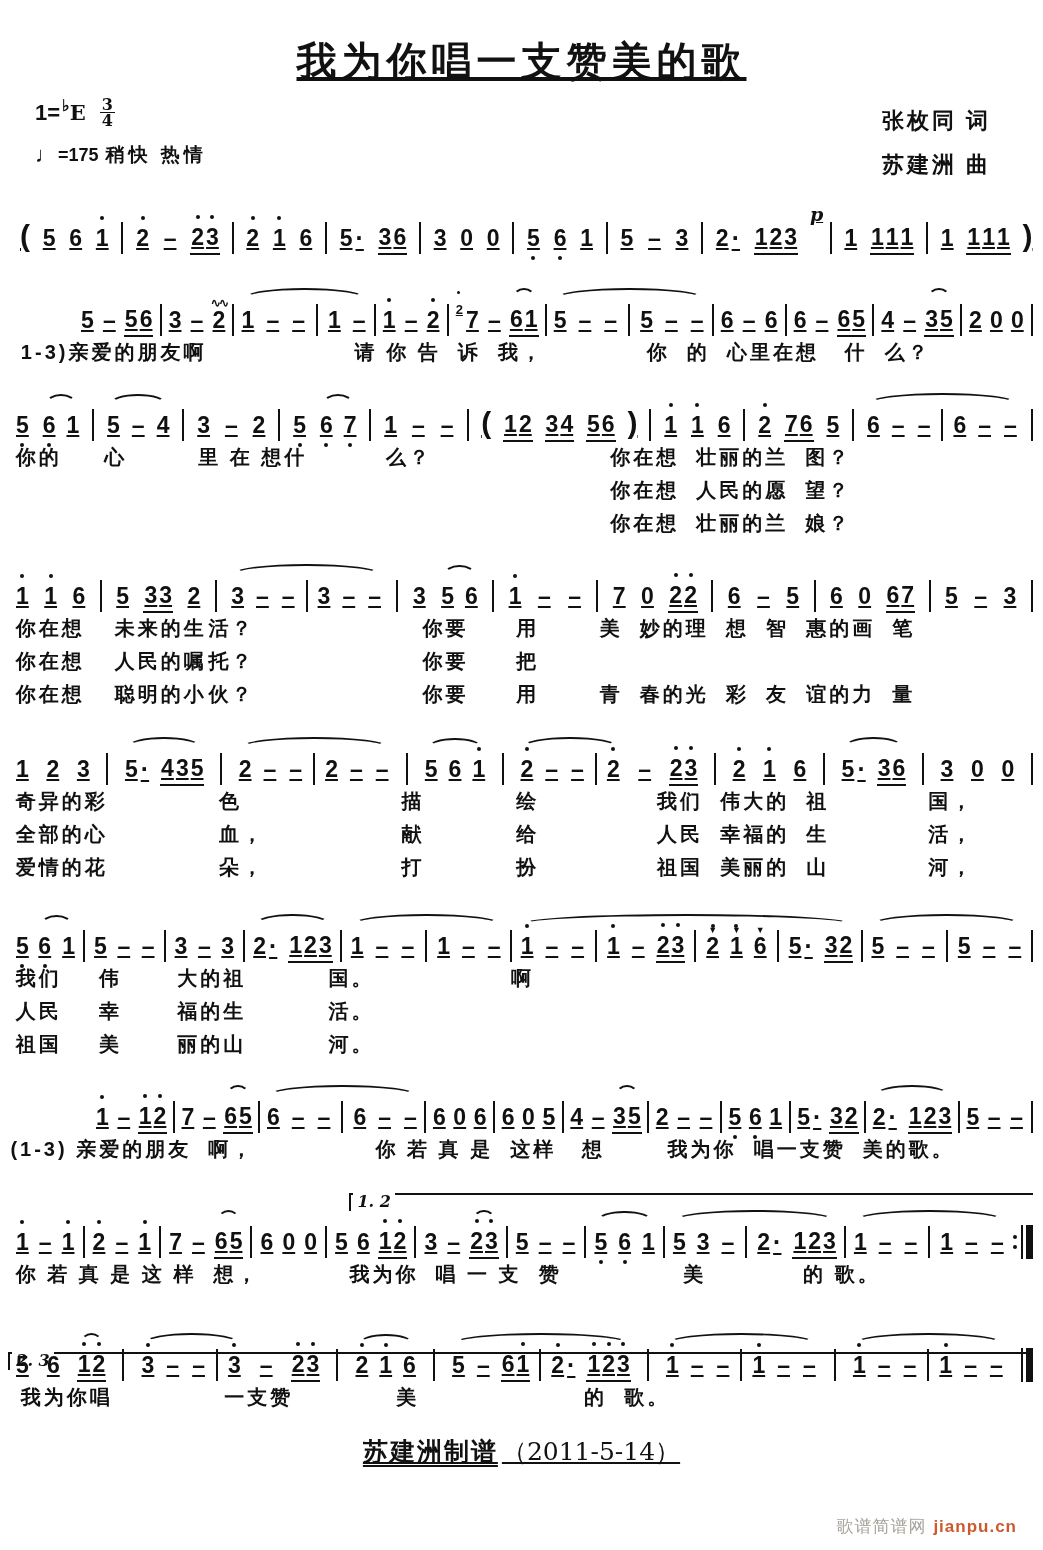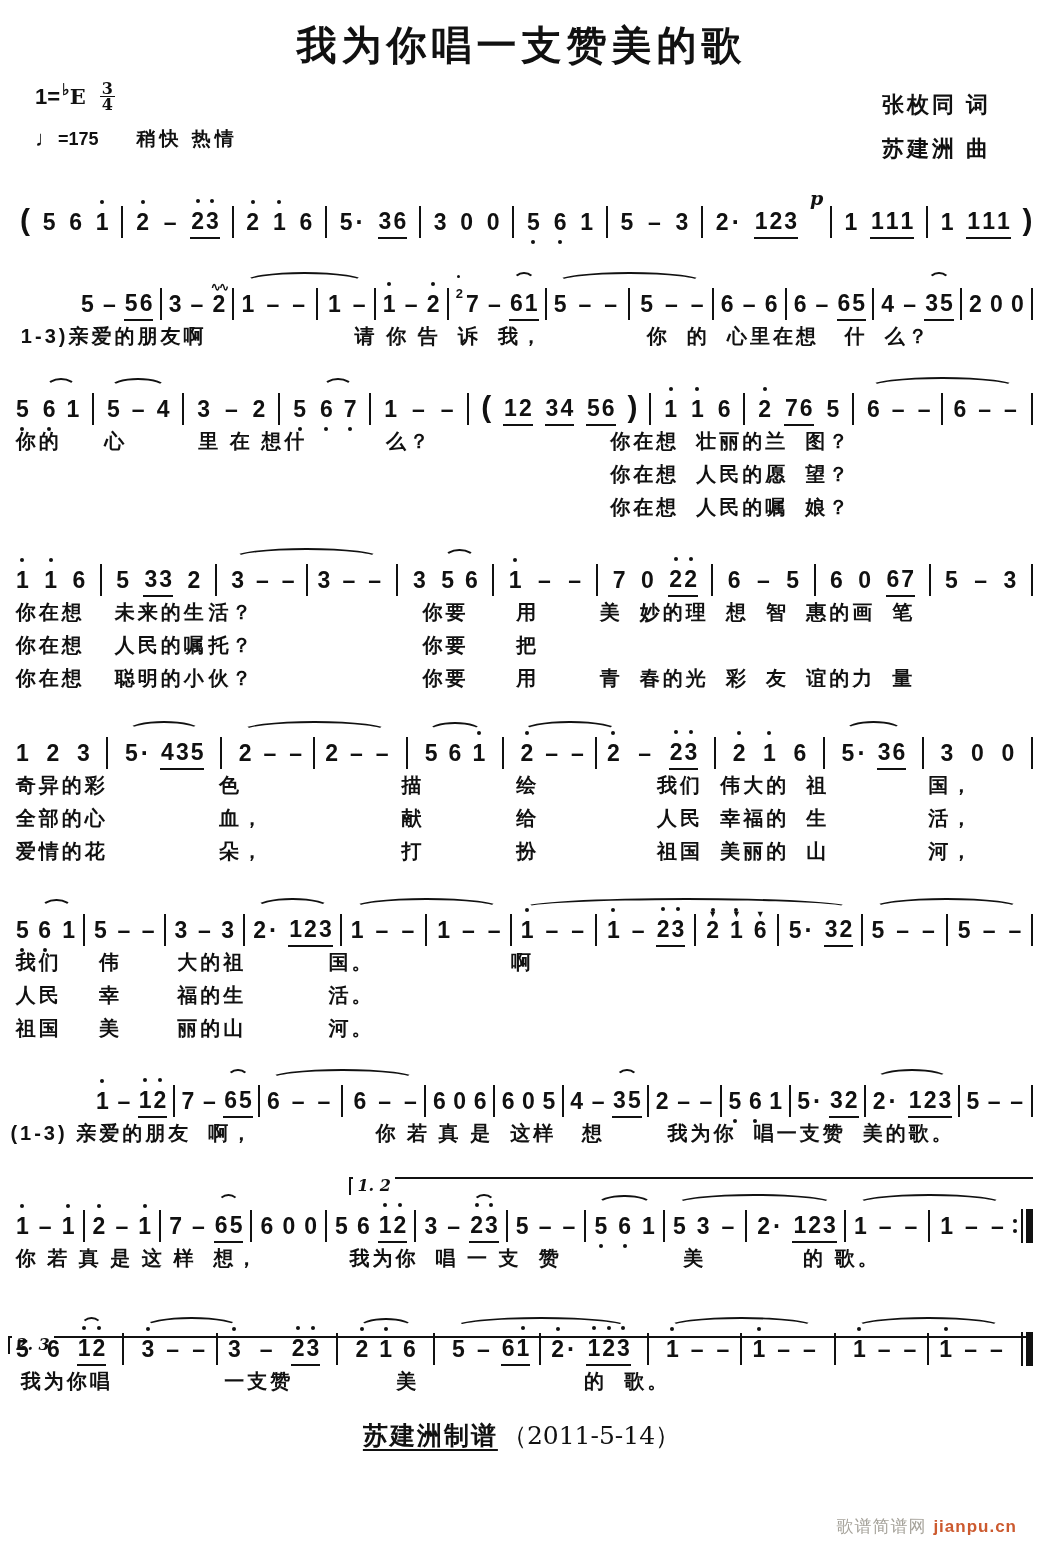--- a/index.html
+++ b/index.html
@@ -1,32 +1,32 @@
 <!DOCTYPE html>
 <html><head>
 <meta charset="utf-8">
 <style>
   html,body{margin:0;padding:0;background:#fff;}
   body{width:1043px;height:1550px;position:relative;overflow:hidden;
        font-family:"Liberation Sans",sans-serif;color:#111;}
-  .page{position:relative;width:100%;height:100%;padding-top:12px;box-sizing:border-box;}
+  .page{position:relative;width:100%;height:100%;padding-top:28px;box-sizing:border-box;text-decoration:underline;}
 
   h1{margin:6px 0 8px;text-align:center;font-size:40px;font-weight:900;letter-spacing:5px;}
 
   .meta{position:relative;height:104px;}
   .meta-left{position:absolute;left:35px;top:0;}
   .key-row{font-size:22px;font-weight:bold;display:flex;align-items:center;}
   .flat{font-size:16px;position:relative;top:-7px;margin-left:2px;}
   .keyletter{font-family:"DejaVu Serif",serif;font-weight:bold;font-size:21px;}
   .frac{display:inline-flex;flex-direction:column;align-items:center;font-size:16px;
         line-height:15px;margin-left:14px;font-weight:bold;font-family:"DejaVu Serif",serif;}
   .frac .den{border-top:1.5px solid #111;padding:0 2px;}
   .tempo-row{margin-top:14px;font-size:18px;font-weight:bold;display:flex;align-items:center;}
   .qnote{font-size:22px;margin-right:1px;}
-  .twords{margin-left:38px;font-size:19px;letter-spacing:4px;}
+  .twords{margin-left:7px;font-size:19px;letter-spacing:4px;}
   .meta-right{position:absolute;right:52px;top:2px;text-align:right;font-size:22px;
               font-weight:bold;line-height:44px;letter-spacing:3px;}
 
   #score{position:relative;}
   .line-block{position:relative;}
   .m-line{display:flex;justify-content:space-between;align-items:center;
           padding:20px 10px 2px 15px;box-sizing:border-box;min-height:56px;
           font-size:23px;font-weight:bold;line-height:30px;position:relative;}
   .m-line.has-volta{padding-top:42px;}
 
@@ -474,21 +474,21 @@
           <span class="lyr-seg" style="left: 1.5%;">你的</span>
           <span class="lyr-seg" style="left: 10%;">心</span>
           <span class="lyr-seg" style="left: 19%;">里 在 想什</span>
           <span class="lyr-seg" style="left: 37%;">么？</span>
           <span class="lyr-seg" style="left: 58.5%;">你在想  壮丽的兰  图？</span>
         </div>
         <div class="lyr">
           <span class="lyr-seg" style="left: 58.5%;">你在想  人民的愿  望？</span>
         </div>
         <div class="lyr">
-          <span class="lyr-seg" style="left: 58.5%;">你在想  人民的嘱  娘？</span>
+          <span class="lyr-seg" style="left: 58.5%;">你在想  壮丽的兰  娘？</span>
         </div>
       </div>
       <div class="line-block" style="margin-bottom: 18px;">
         <div class="m-line" style="padding-left: 15px;">
           <span class="note">
             <span class="ch">1<i class="odot up"></i></span>
           </span>
           <span class="note">
             <span class="ch">1<i class="odot up"></i></span>
           </span>

